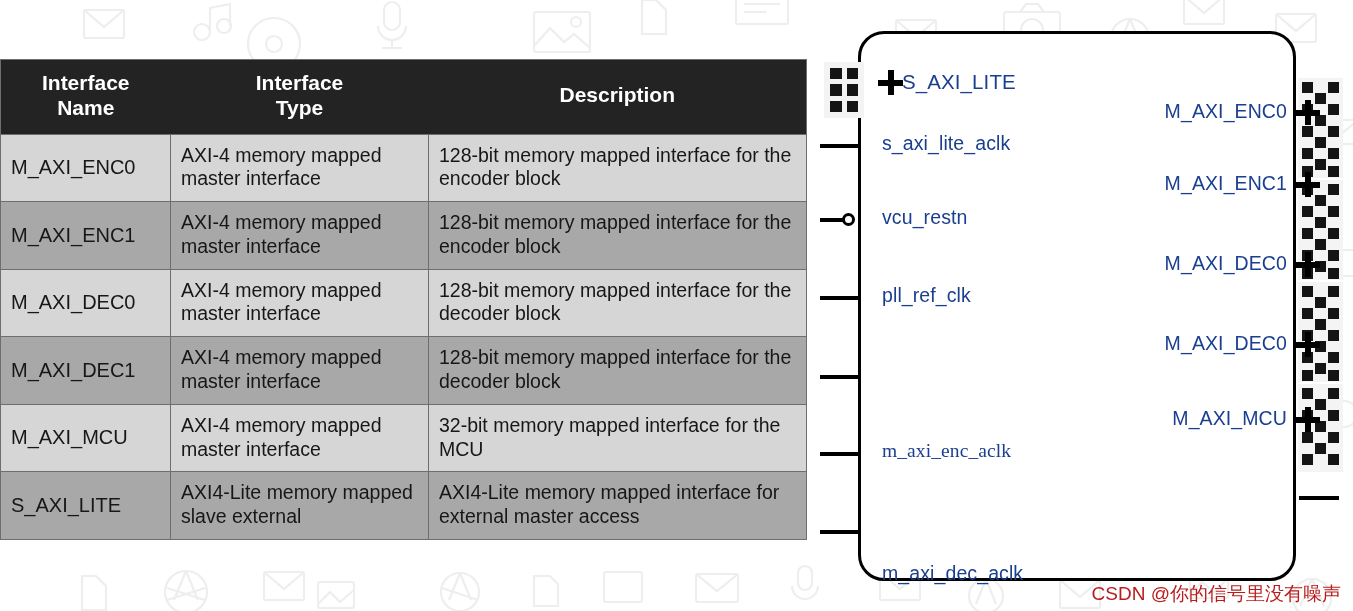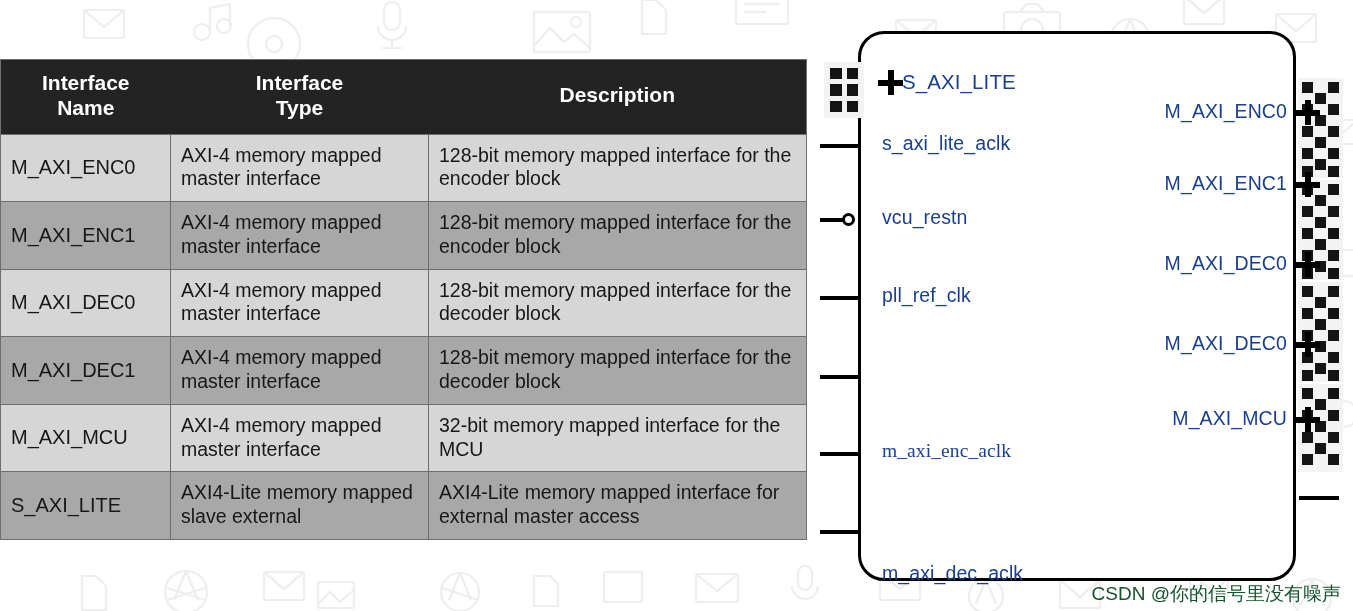--- a/index.html
+++ b/index.html
@@ -155,21 +155,21 @@
   }
   .bus-pin-right i {
     position: absolute;
     width: 11px; height: 11px;
     background: #141414;
   }
 
   #watermark-text {
     position: absolute;
     right: 12px; bottom: 4px;
-    color: #14532d;
+    color: #b91c1c;
     font-size: 19px;
     font-family: "Liberation Sans", sans-serif;
     z-index: 5;
     white-space: nowrap;
   }
 </style>
 </head>
 <body>
 
 <div id="page">

